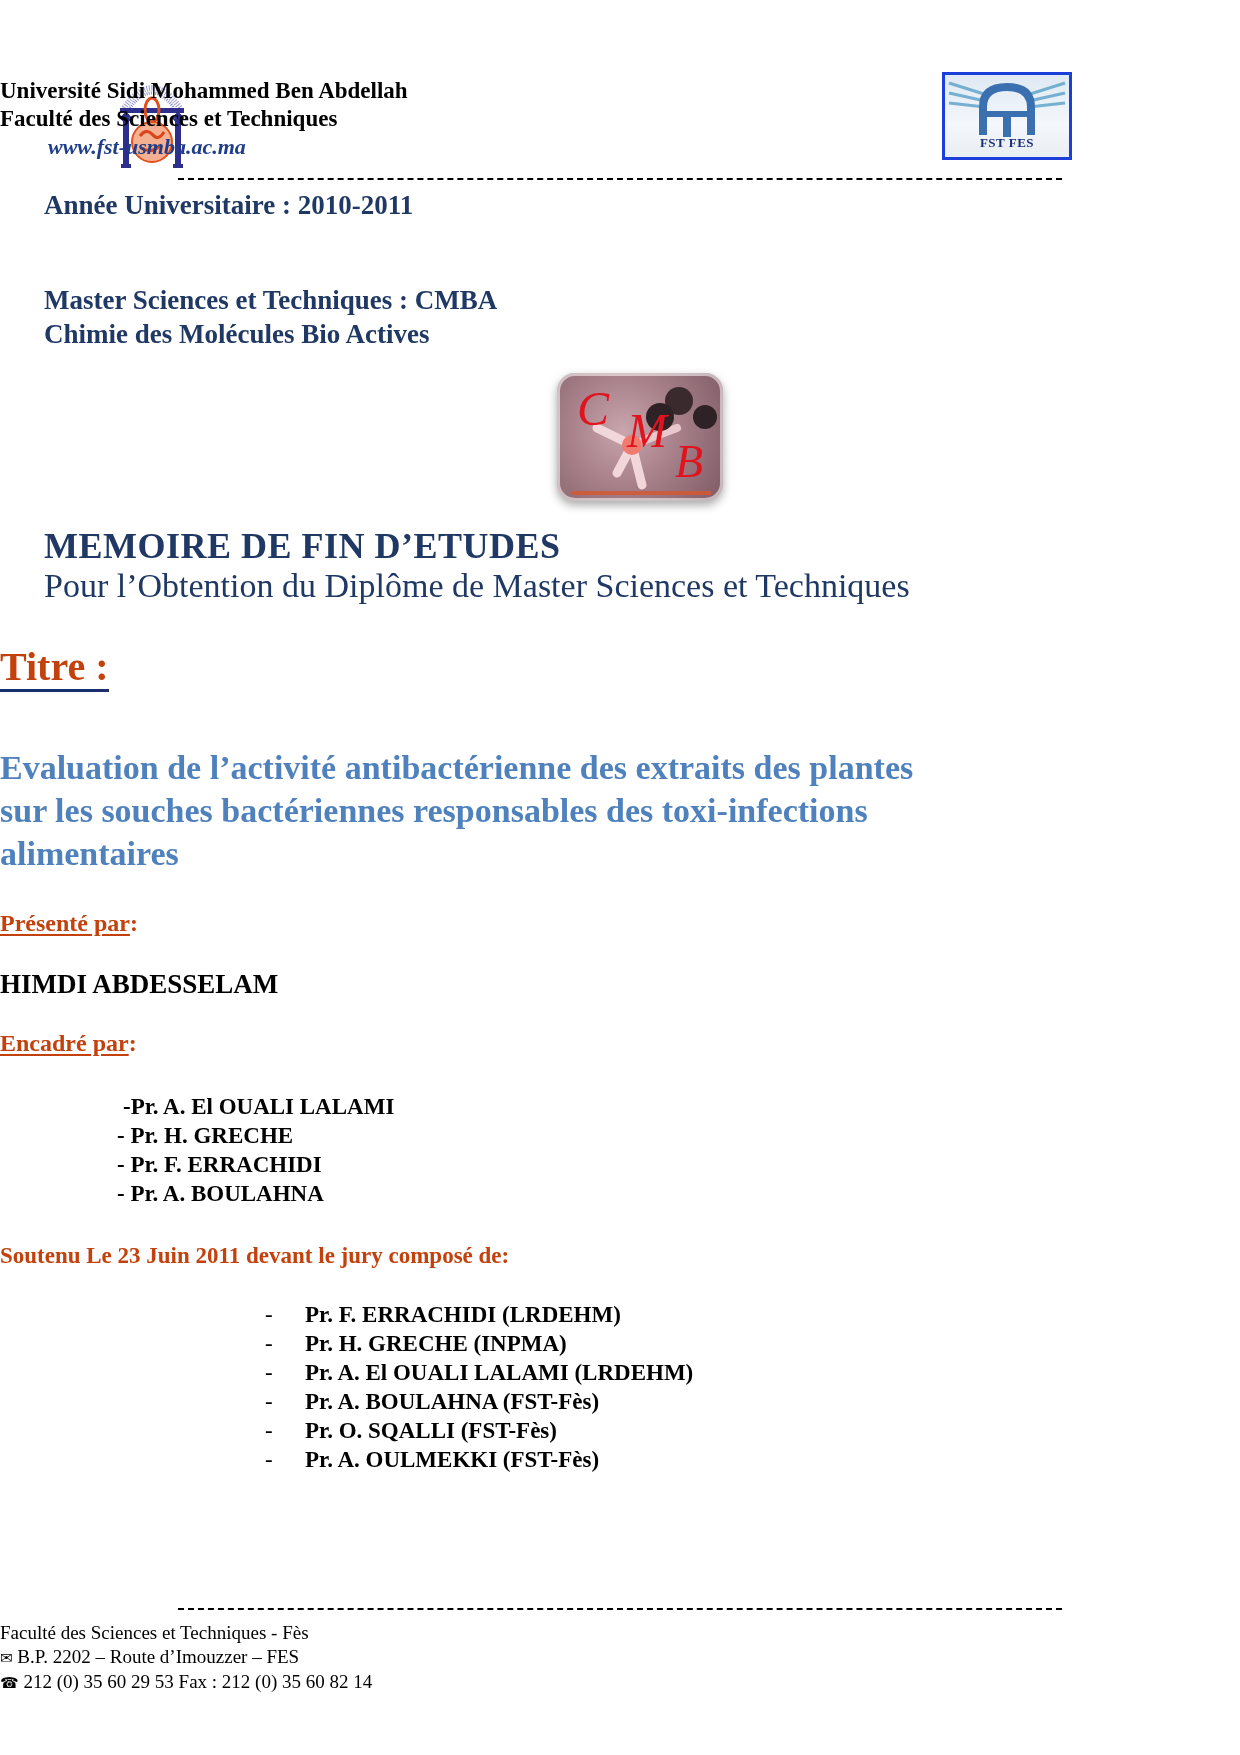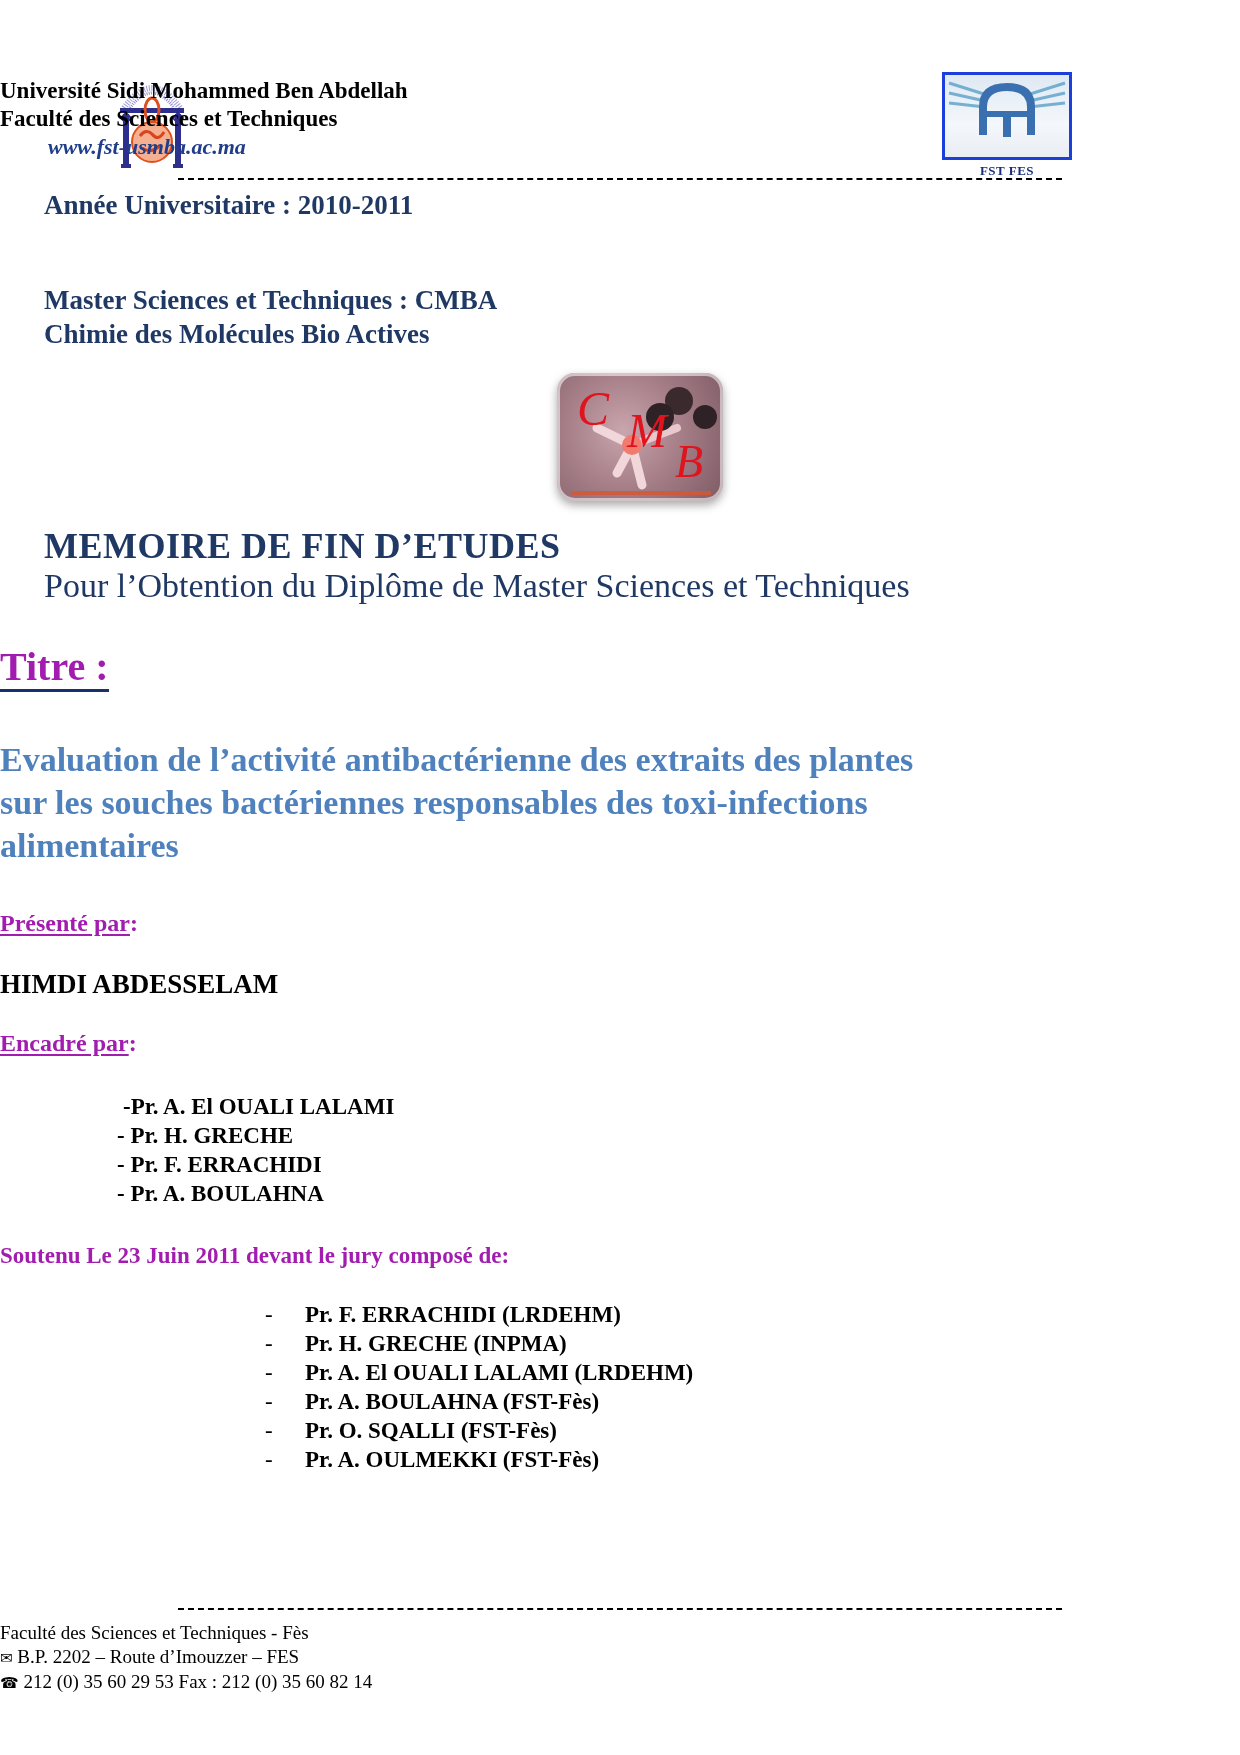--- a/index.html
+++ b/index.html
@@ -1,22 +1,22 @@
 <!DOCTYPE html>
 <html><head>
 <meta charset="utf-8">
 <style>
   html, body { margin: 0; padding: 0; background: #ffffff; }
   body { width: 1240px; height: 1755px; position: relative; overflow: hidden;
          font-family: "Liberation Serif", "DejaVu Serif", serif; color: #000; }
   .abs { position: absolute; }
   .center { left: 0; width: 1220px; text-align: left; }
   .navy { color: #1f3864; padding-left: 44px; }
-  .dnavy { color: #a21caf; }
-  .light { color: #4f81bd; }
+  .dnavy { color: #c2410c; }
+  .light { color: #4f81bd; margin-top: 8px; }
 
   .hdr-line { font-size: 23px; font-weight: bold; line-height: 28px; }
   .hdr-url { font-size: 22px; font-weight: bold; font-style: italic; color: #1f3d8a; line-height: 28px; }
   .dashline { height: 0; border-top: 2px dashed #000; }
 
   .logo-left { left: 118px; top: 74px; width: 68px; height: 96px; }
   .logo-right { left: 942px; top: 72px; width: 130px; height: 88px; border: 3px solid #1b3fd8;
                 background: linear-gradient(180deg, #dfe9f3 0%, #f4f7fb 60%, #e9eef3 100%); box-sizing: border-box; }
   .cmb-logo { left: 557px; top: 373px; width: 166px; height: 128px; border-radius: 18px;
               background: radial-gradient(circle at 40% 45%, #c9a5ad 0%, #a78089 45%, #7d5a64 100%);
@@ -72,21 +72,21 @@
         <line x1="4" y1="18" x2="40" y2="26"></line>
         <line x1="4" y1="28" x2="40" y2="32"></line>
       <line x1="120" y1="8" x2="82" y2="20"></line>
         <line x1="120" y1="18" x2="84" y2="26"></line>
         <line x1="120" y1="28" x2="84" y2="32"></line>
     </g>
     <path d="M38 60 L38 32 Q38 12 62 12 Q86 12 86 32 L86 60" fill="none" stroke="#3a6fb0" stroke-width="8"></path>
     <rect x="40" y="36" width="44" height="6" fill="#3a6fb0"></rect>
     <rect x="58" y="36" width="8" height="26" fill="#3a6fb0"></rect>
   </svg>
-  <div style="position:absolute;left:0;width:124px;top:60px;text-align:center;font-family:'Liberation Serif',serif;font-weight:bold;font-size:13px;color:#1a2f7a;letter-spacing:0.5px;margin-top:28px;">FST FES</div>
+  <div style="position:absolute;left:0;width:124px;top:60px;text-align:center;font-family:'Liberation Serif',serif;font-weight:bold;font-size:13px;color:#1a2f7a;letter-spacing:0.5px;">FST FES</div>
 </div>
 
 <div class="abs dashline" style="left:178px; top:178px; width:884px;"></div>
 
 <div class="abs center year navy">Année Universitaire : 2010-2011</div>
 <div class="abs center master1 navy">
   <div>Master Sciences et Techniques : CMBA</div>
   <div>Chimie des Molécules Bio Actives</div>
 </div>
 

